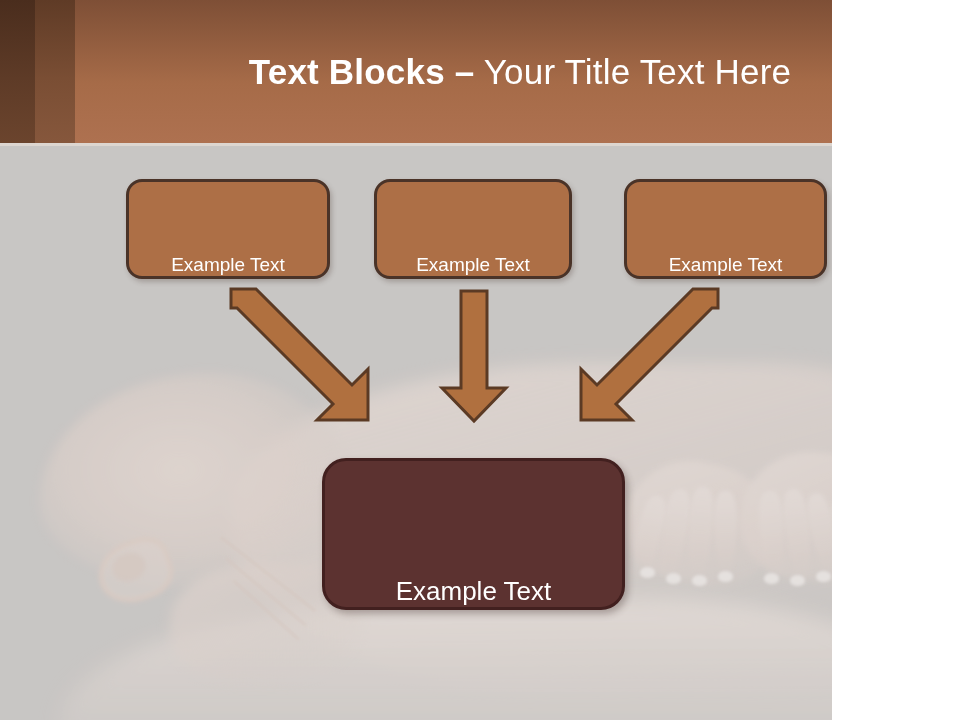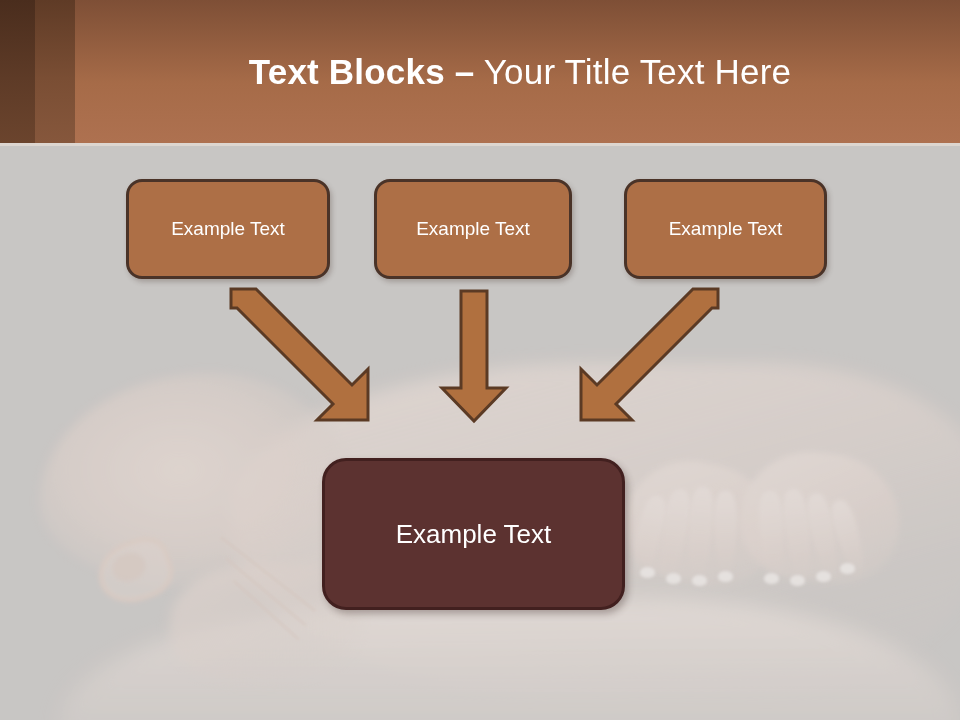--- a/index.html
+++ b/index.html
@@ -2,21 +2,21 @@
 <html><head>
 <meta charset="utf-8">
 <style>
   html, body {
     margin: 0;
     padding: 0;
     background: #ffffff;
   }
   #slide {
     position: relative;
-    width: 960px;
+    width: 832px;
     height: 720px;
     overflow: hidden;
     background: #c9c6c4;
     font-family: "Liberation Sans", sans-serif;
   }
 
   
   .photo-layer {
     position: absolute;
     left: 0;
@@ -227,21 +227,21 @@
     width: 960px;
     height: 720px;
     pointer-events: none;
   }
 
   
   .tbox {
     position: absolute;
     box-sizing: border-box;
     display: flex;
-    align-items: center;
+    align-items: flex-end;
     justify-content: center;
     border-radius: 16px;
     border: 3px solid #4a3328;
     background: #ad6f46;
     color: #ffffff;
     font-size: 19px;
     box-shadow: 2px 3px 5px rgba(60,40,30,0.25);
   }
   .tbox.box1 { left: 126px; top: 179px; width: 204px; height: 100px; }
   .tbox.box2 { left: 374px; top: 179px; width: 198px; height: 100px; }

